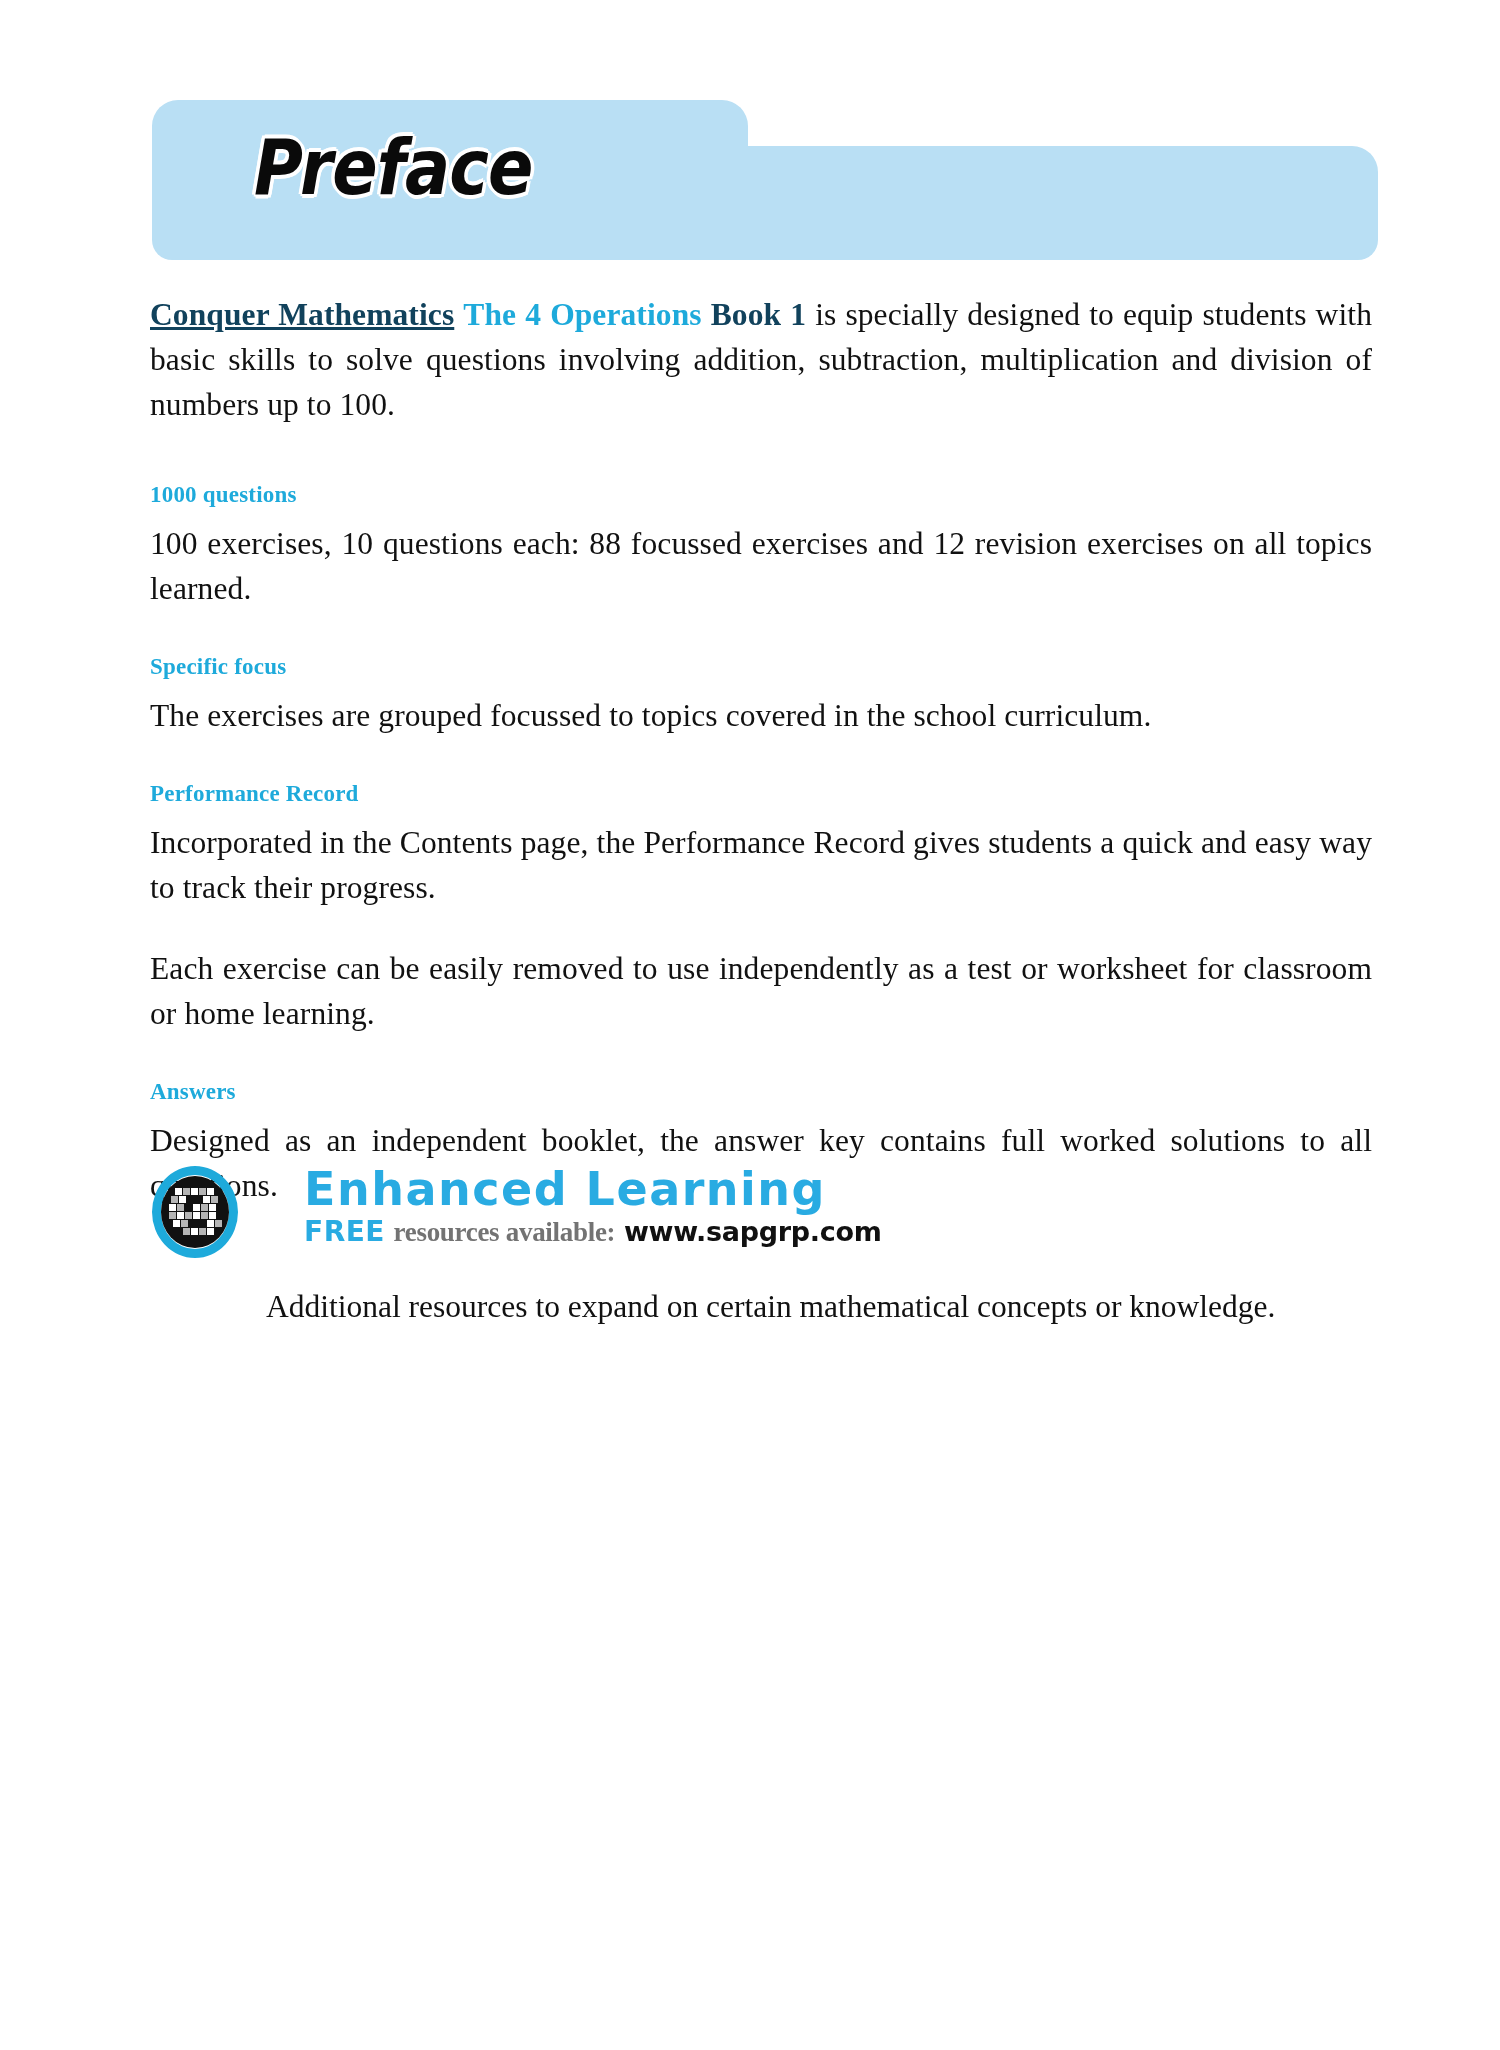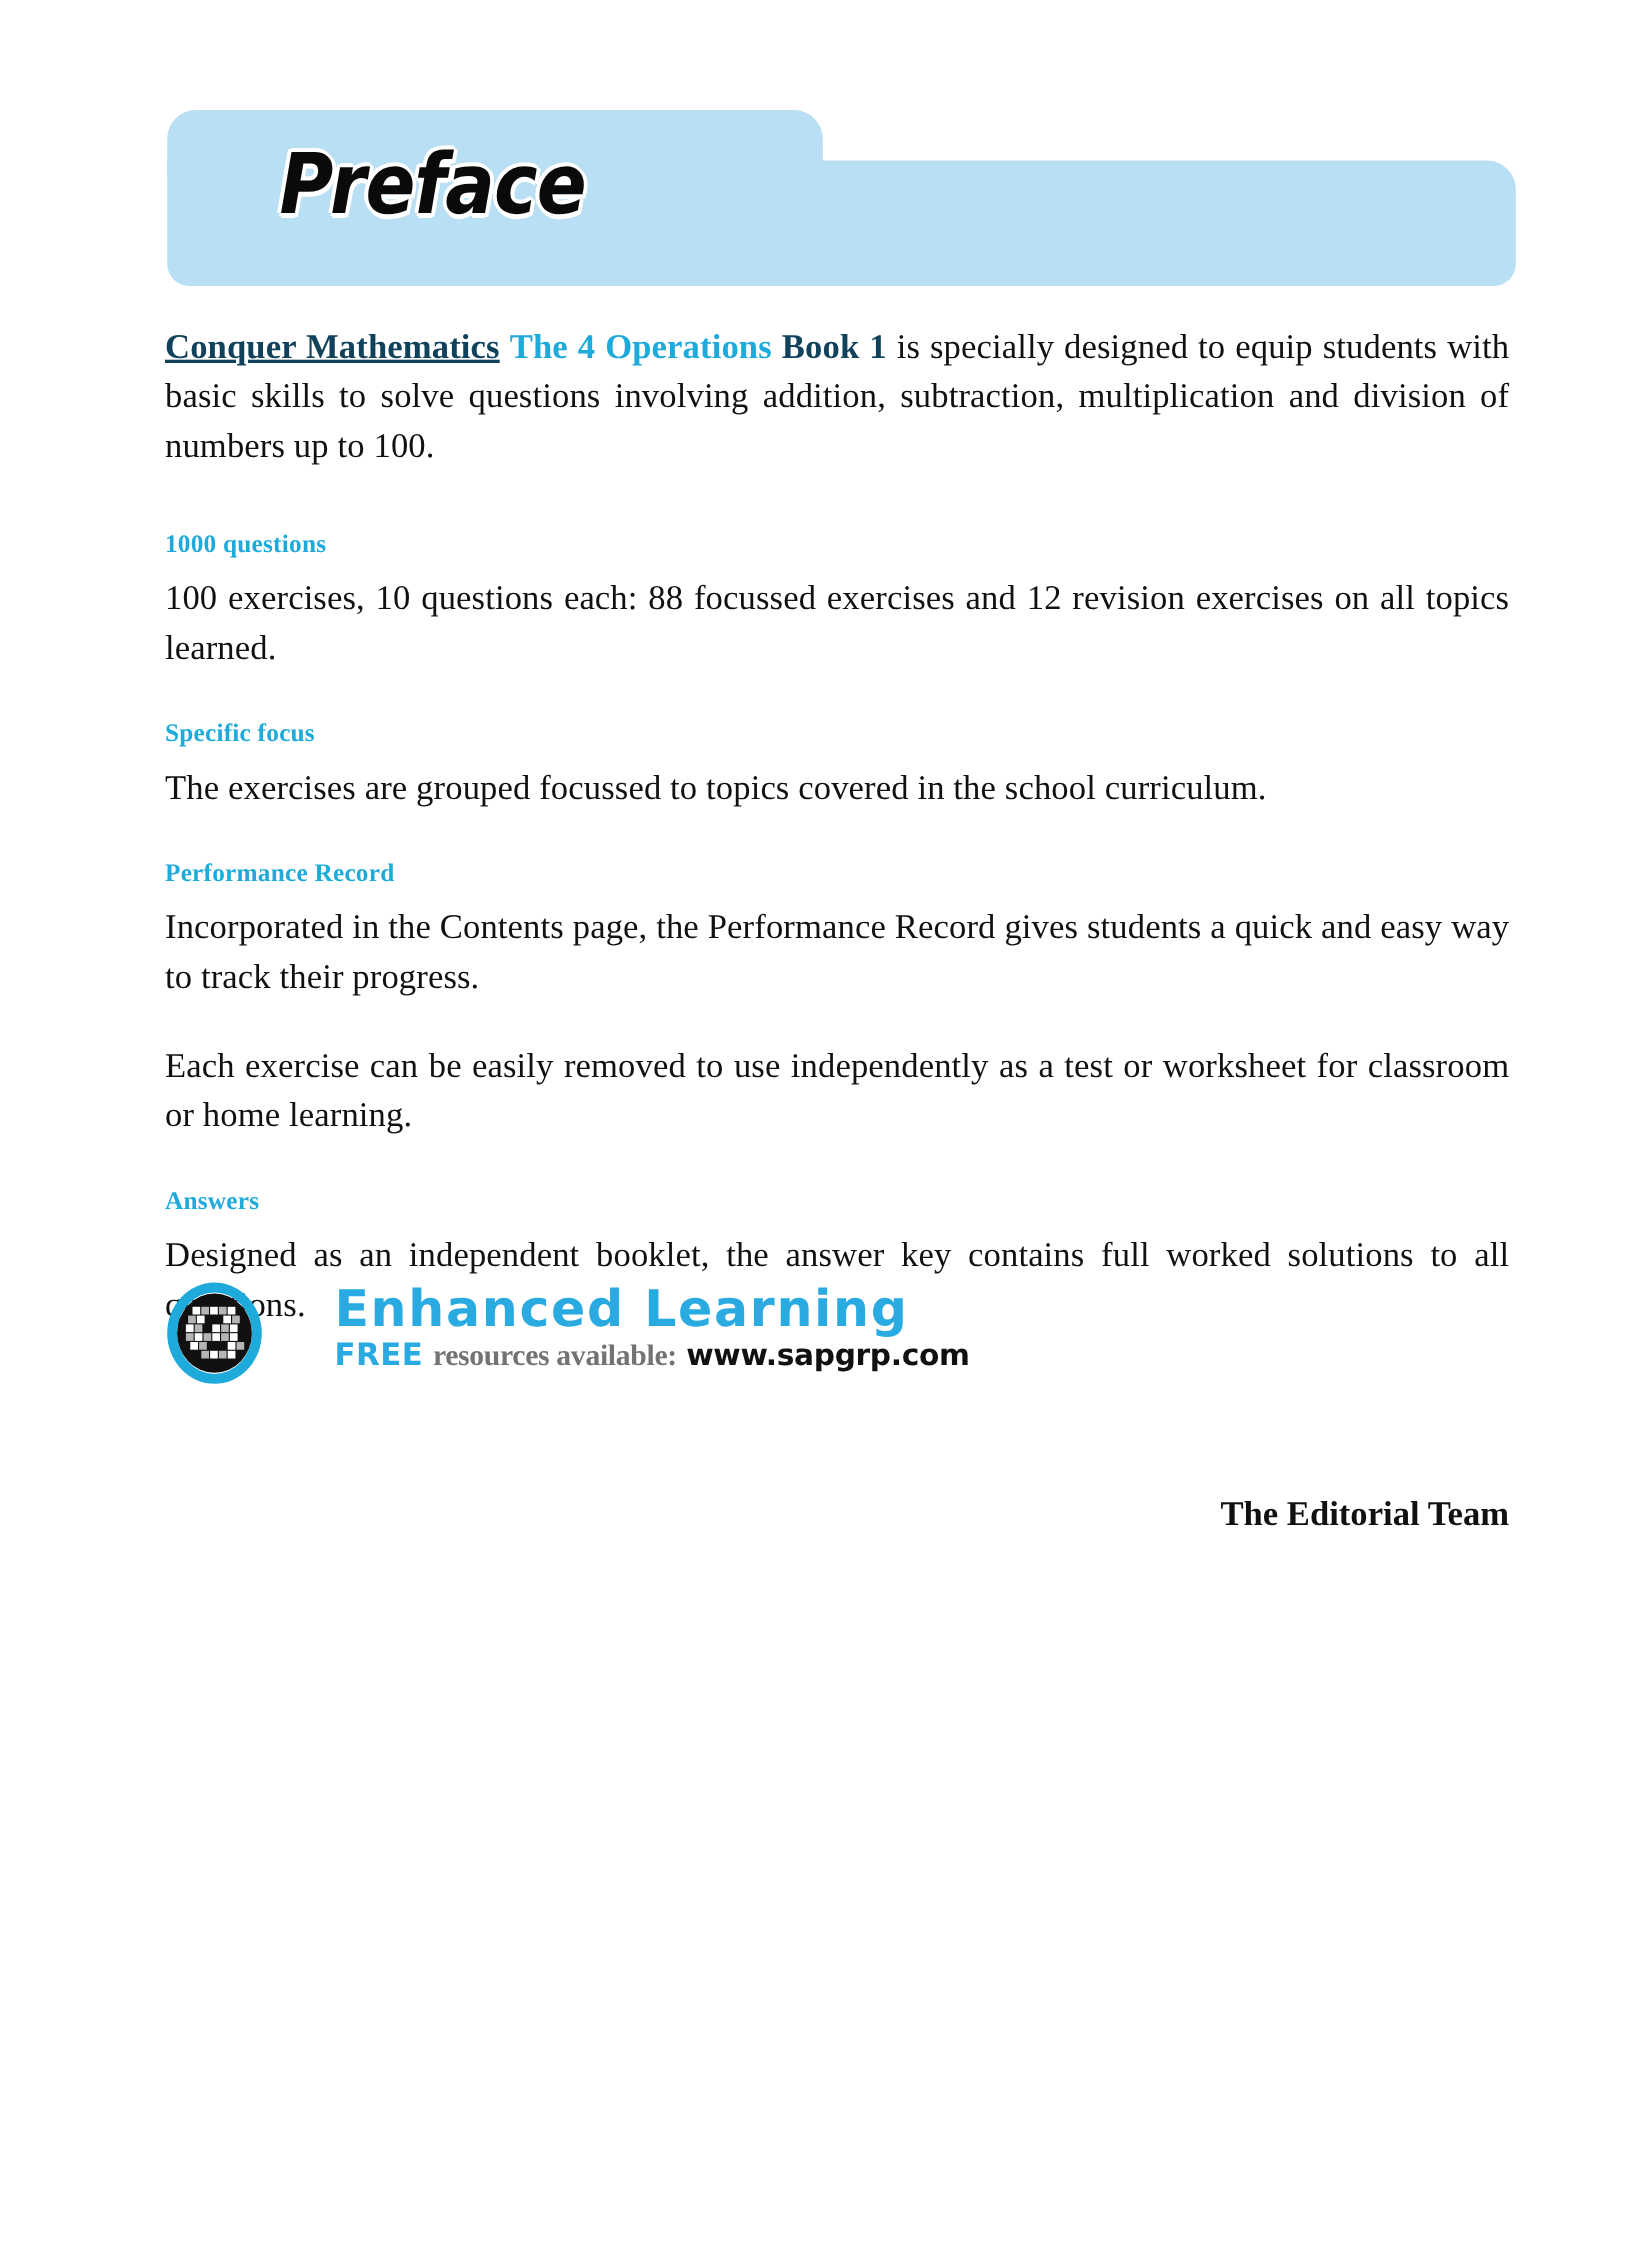--- a/index.html
+++ b/index.html
@@ -312,17 +312,17 @@
         </div>
       </div>
 
       <div class="logo-text">
         <div class="logo-title">Enhanced Learning</div>
         <div class="logo-sub"><span class="free">FREE</span> <span class="res">resources available:</span> <span class="url">www.sapgrp.com</span></div>
       </div>
 
     </div>
 
+    <div class="logo-caption">Additional resources to expand on certain mathematical concepts or knowledge.</div>
   </div>
 
-  <div class="signature">The Editorial Team</div>
 
 </div>
 
 </body></html>

